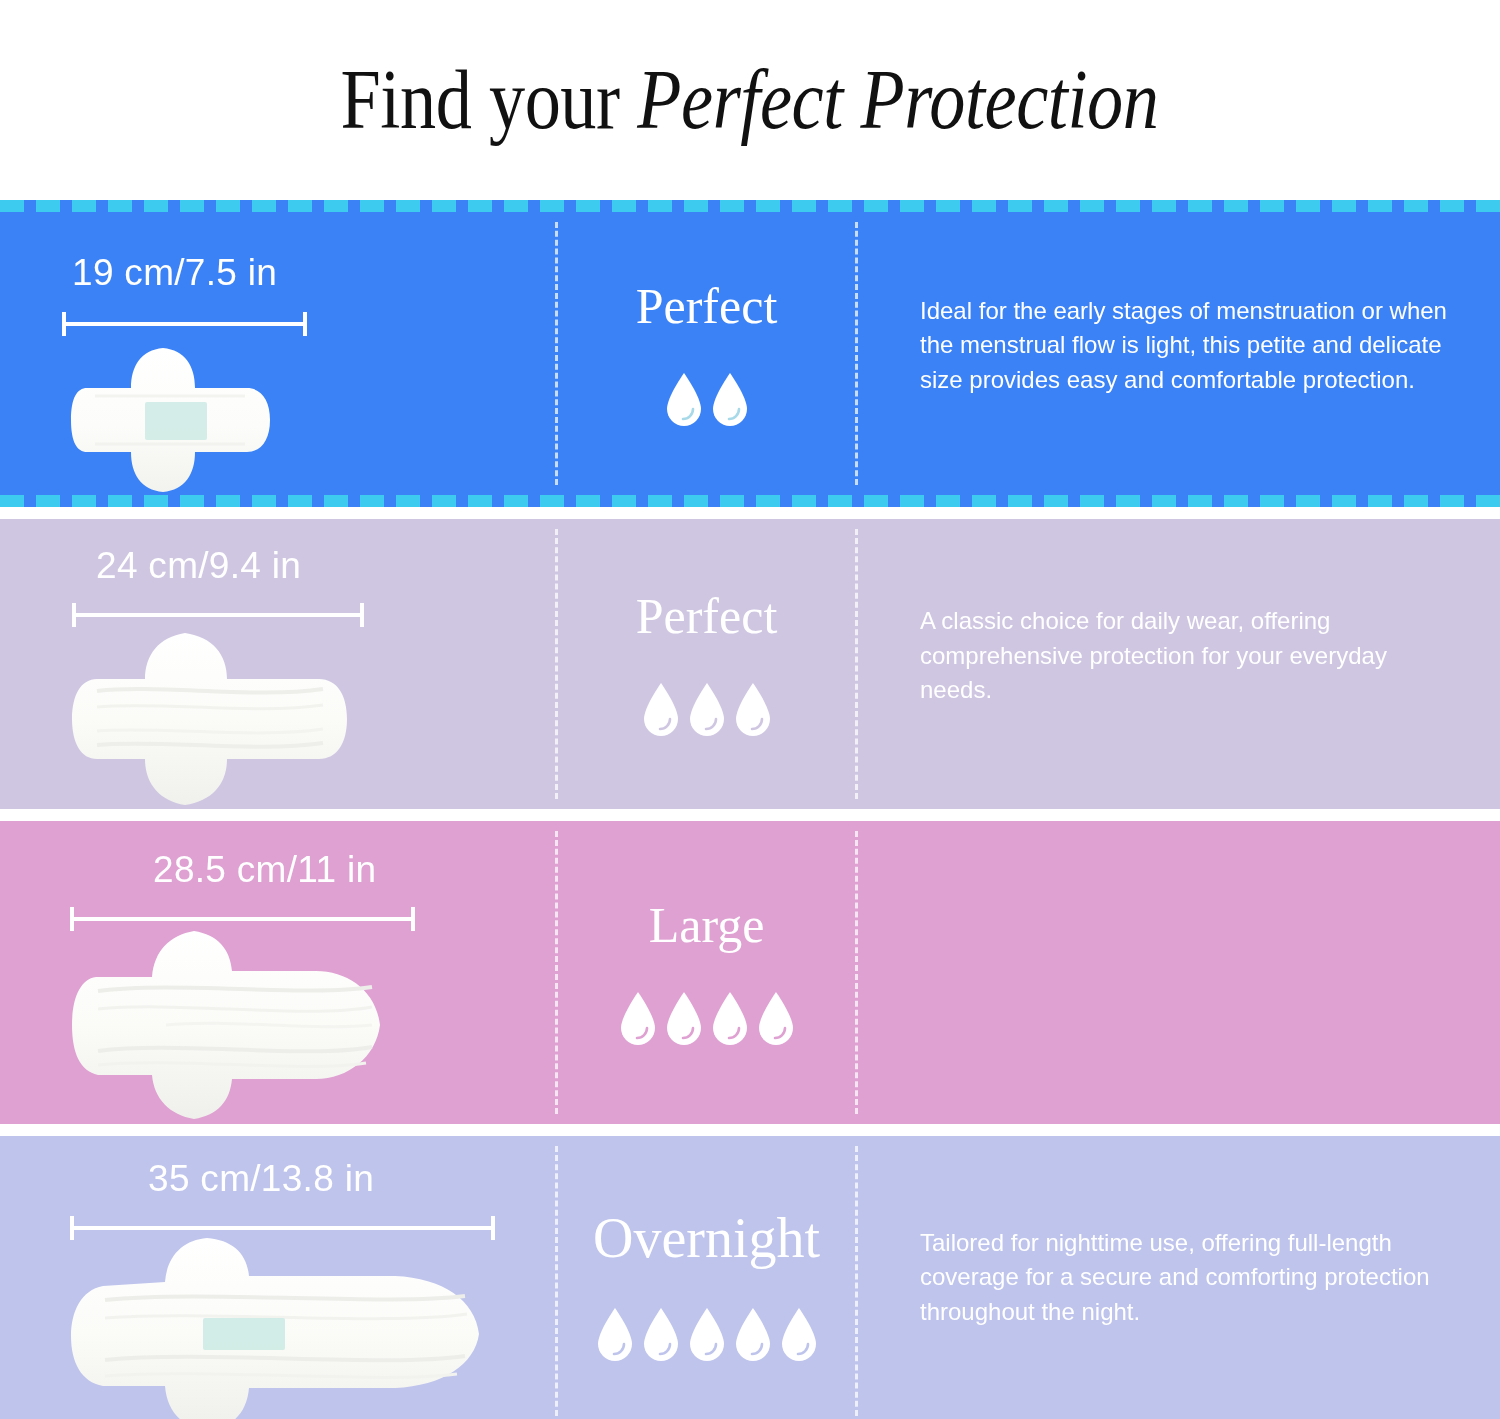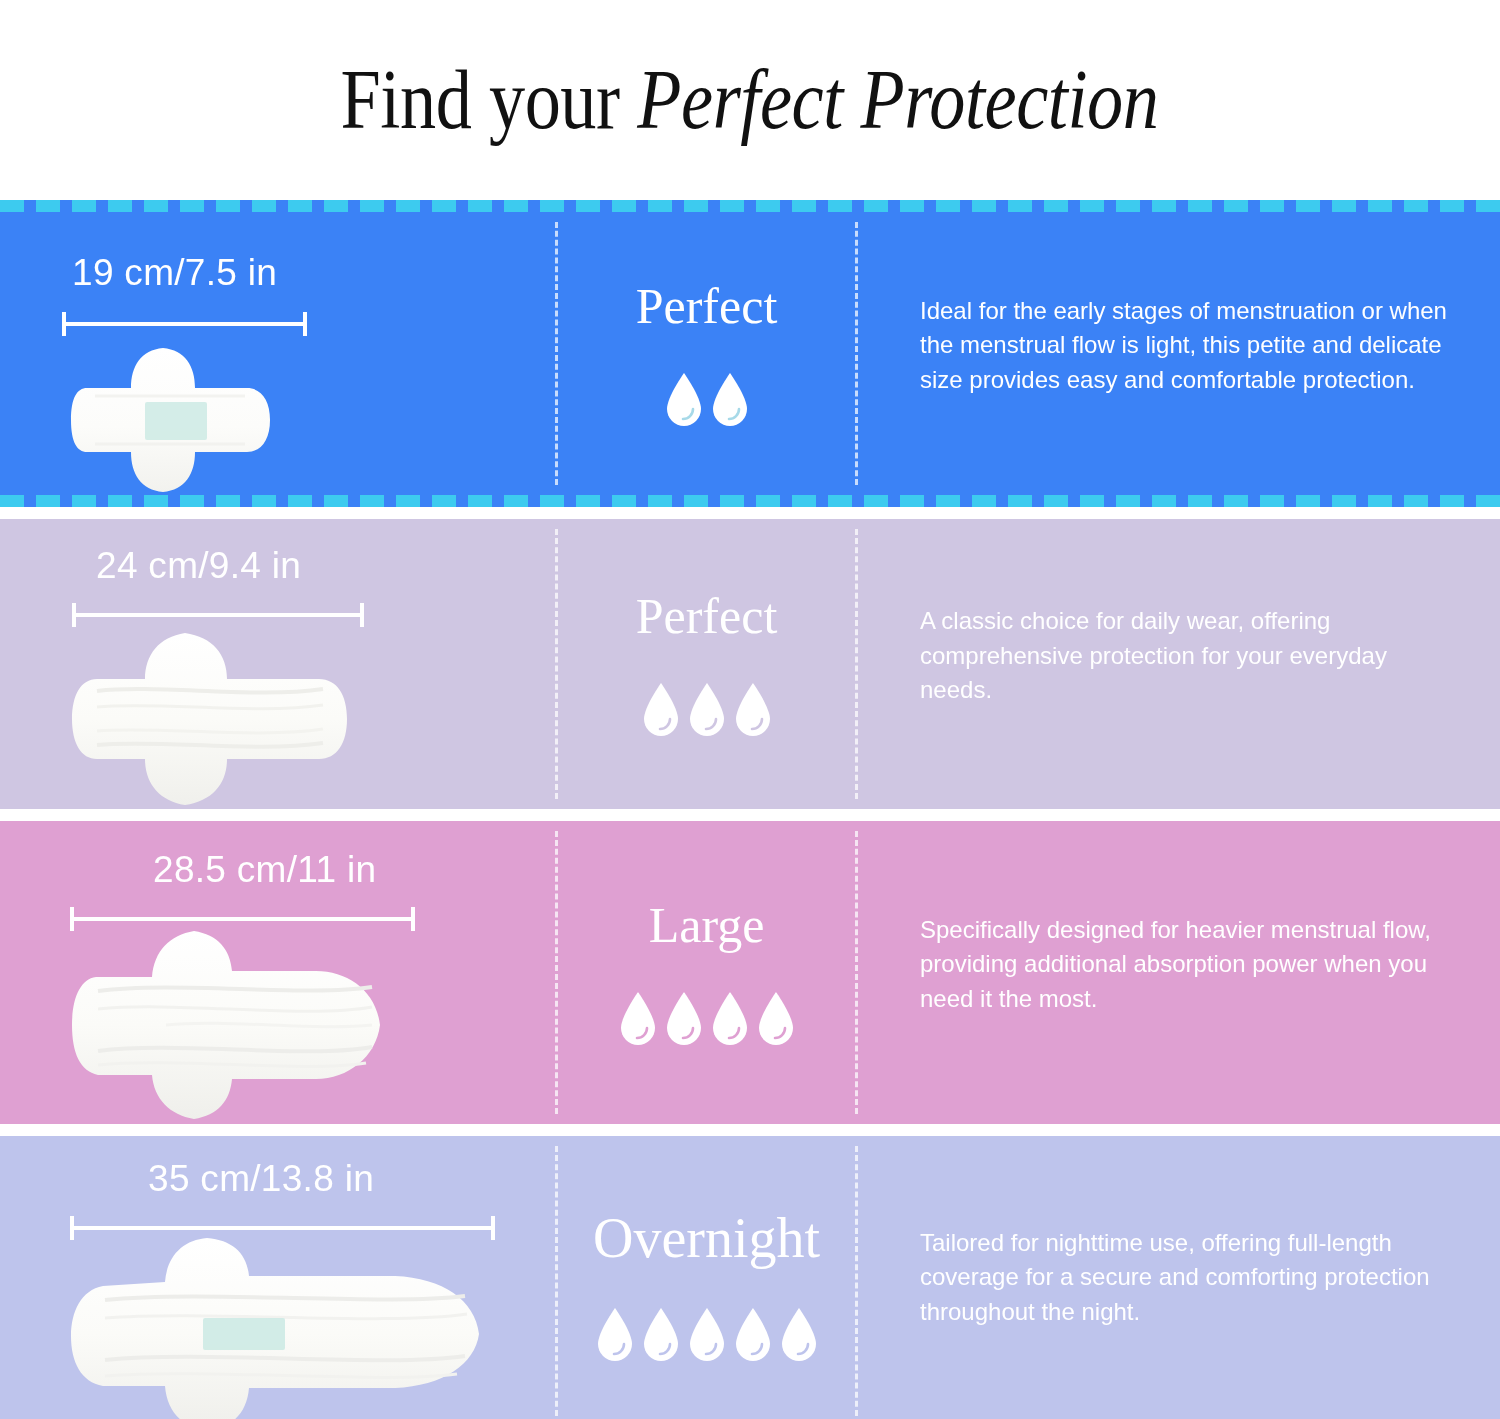--- a/index.html
+++ b/index.html
@@ -344,23 +344,20 @@
             </svg>
           </span>
         <span class="drop">
             <svg viewBox="0 0 42 56">
               <path d="M21 2 C21 2 4 26 4 38 A17 17 0 0 0 38 38 C38 26 21 2 21 2 Z" fill="#ffffff"></path>
               <path d="M30 38 A10 10 0 0 1 20 48" stroke="#DFA0D2" stroke-width="2.6" fill="none" stroke-linecap="round"></path>
             </svg>
           </span>
       </div>
     </div>
-    <div class="col-desc">
-      <p class="desc" style="max-width:560px;">Specifically designed for heavier menstrual flow, providing additional absorption power when you need it the most.</p>
-    </div>
   </div>
 
   <div class="row spaced" style="background:#BEC4EC; height:299px;">
     <div class="col-size">
       <div class="size-wrap">
         <div class="size-label" style="left:86px; top:22px;">35 cm/13.8 in</div>
         <div class="measure-bar" style="left:8px; top:80px; width:425px;">
           <div class="line"></div>
           <div class="cap l"></div>
           <div class="cap r"></div>

